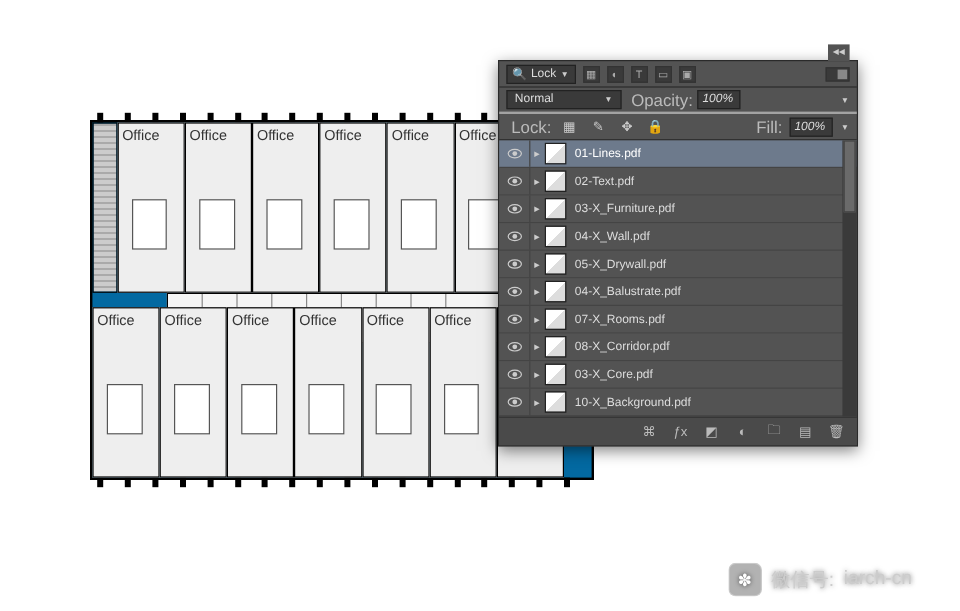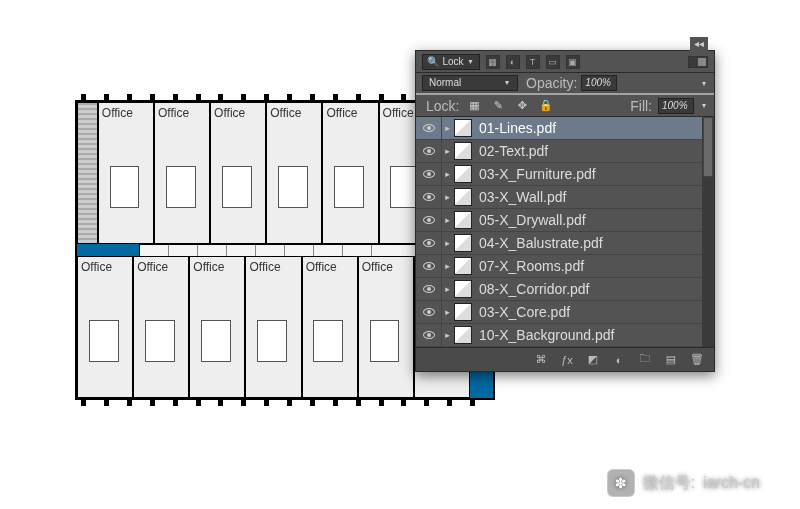--- a/index.html
+++ b/index.html
@@ -296,21 +296,21 @@
   }
   .thumb.brush {
     background: linear-gradient(135deg,#fff 50%,#ddd 50%);
   }
   .thumb.solid {
     background: #fff;
   }
   .layer-name {
     margin-left: 6px;
     color: #ddd;
-    font-size: 14px;
+    font-size: 10px;
     white-space: nowrap;
   }
   .layer.sel .layer-name { color: #fff; }
   .scrollbar {
     position: absolute;
     right: 0;
     top: 0;
     bottom: 0;
     width: 12px;
     background: #3a3a3a;
@@ -545,21 +545,21 @@
         <span class="chev">▸</span>
         <div class="thumb brush"></div>
         <span class="layer-name">03-X_Furniture.pdf</span>
       </div>
       <div class="layer">
         <div class="vis">
           <div class="eye"></div>
         </div>
         <span class="chev">▸</span>
         <div class="thumb brush"></div>
-        <span class="layer-name">03-X_Wall.pdf</span>
+        <span class="layer-name">04-X_Wall.pdf</span>
       </div>
       <div class="layer">
         <div class="vis">
           <div class="eye"></div>
         </div>
         <span class="chev">▸</span>
         <div class="thumb brush"></div>
         <span class="layer-name">05-X_Drywall.pdf</span>
       </div>
       <div class="layer">

